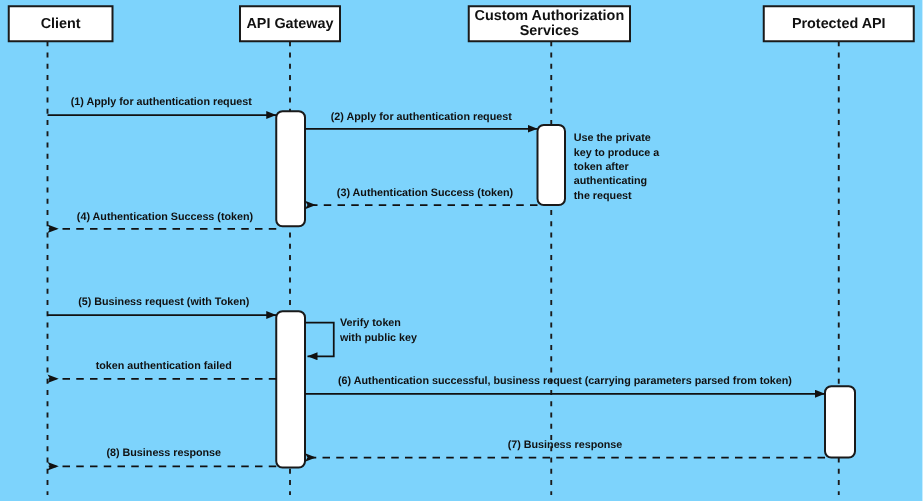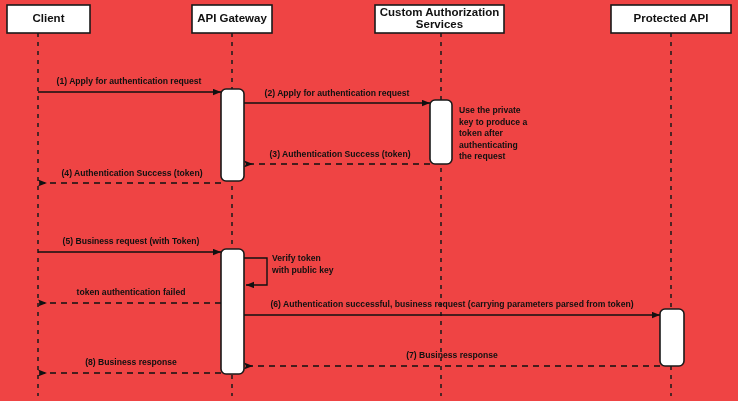--- a/index.html
+++ b/index.html
@@ -7,21 +7,21 @@
     padding: 0;
     background: #ffffff;
   }
   body {
     font-family: "Liberation Sans", sans-serif;
   }
   #diagram-root {
     position: relative;
     width: 738px;
     height: 401px;
-    background: #ef4444;
+    background: #7dd3fc;
     overflow: hidden;
   }
   svg.seq {
     display: block;
     width: 738px;
     height: 401px;
   }
   .lifeline-box rect {
     fill: #ffffff;
     stroke: #1a1a1a;

